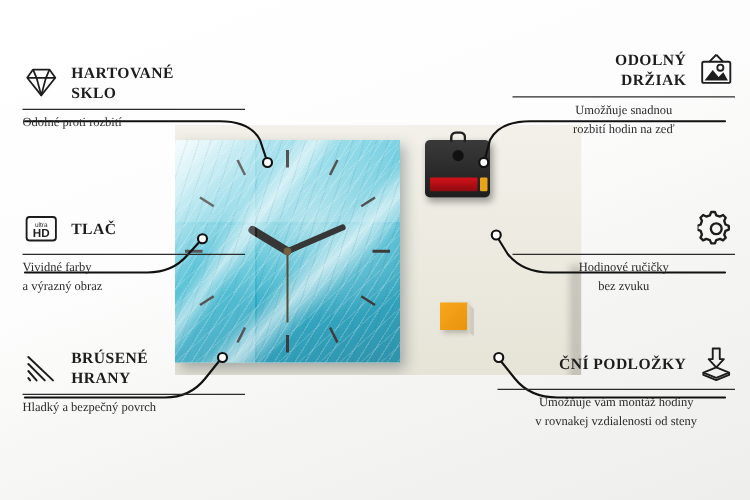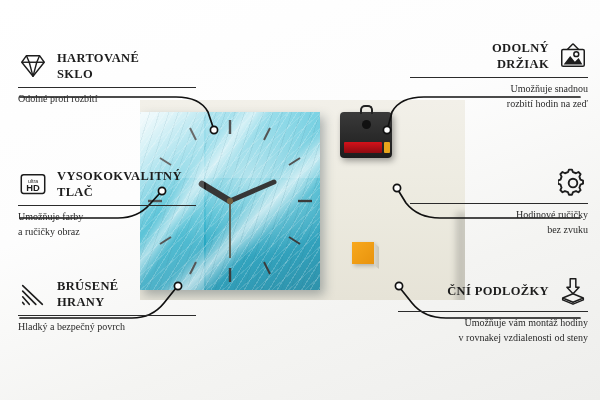--- a/index.html
+++ b/index.html
@@ -81,21 +81,21 @@
     font-family:"Liberation Serif", serif;
     font-size:12.5px; font-weight:bold; letter-spacing:.35px;
     color:#1d1d1d; line-height:1.28; text-transform:uppercase;
   }
   .feat.right .ttl { text-align:right; }
   .feat .rule { height:1.4px; background:#2b2b2b; margin:5px 0 4px; }
   .feat .desc {
     font-family:"Liberation Serif", serif;
     font-size:10px; color:#2a2a2a; line-height:1.42;
   }
-  .feat.right .desc { text-align:right; }
+  .feat.right .desc { text-align:center; }
   .ico { width:30px; height:30px; flex:0 0 30px; display:block; }
 
   .f1 { left:18px;  top:50px;  }
   .f2 { left:18px;  top:168px; }
   .f3 { left:18px;  top:278px; }
   .f4 { right:12px; top:40px;  }
   .f5 { right:12px; top:168px; }
   .f6 { right:12px; top:276px; width:190px; }
 </style>
 </head>
@@ -183,28 +183,27 @@
   </div>
 
   <div class="feat f2">
     <div class="head">
       <svg class="ico" viewBox="0 0 32 32">
         <rect x="3.5" y="6" width="25" height="20" rx="2.5" fill="none" stroke="#1d1d1d" stroke-width="1.6"></rect>
         <text x="16" y="14.5" font-family="Liberation Sans, sans-serif" font-size="5.5" text-anchor="middle" fill="#1d1d1d">ultra</text>
         <text x="16" y="23" font-family="Liberation Sans, sans-serif" font-size="10" font-weight="bold" text-anchor="middle" fill="#1d1d1d">HD</text>
       </svg>
       <div class="ttl">
-        <div>VYSOKOKVALITNÝ</div>
         <div>TLAČ</div>
       </div>
     </div>
     <div class="rule"></div>
     <div class="desc">
-      <div>Umožňuje farby</div>
-      <div>a ručičky obraz</div>
+      <div>Vividné farby</div>
+      <div>a výrazný obraz</div>
     </div>
   </div>
 
   <div class="feat f3">
     <div class="head">
       <svg class="ico" viewBox="0 0 32 32">
         <g stroke="#1d1d1d" stroke-width="1.7" stroke-linecap="round">
           <line x1="5" y1="7" x2="26" y2="27"></line>
           <line x1="5" y1="13" x2="19" y2="27"></line>
           <line x1="5" y1="19" x2="12" y2="27"></line>

